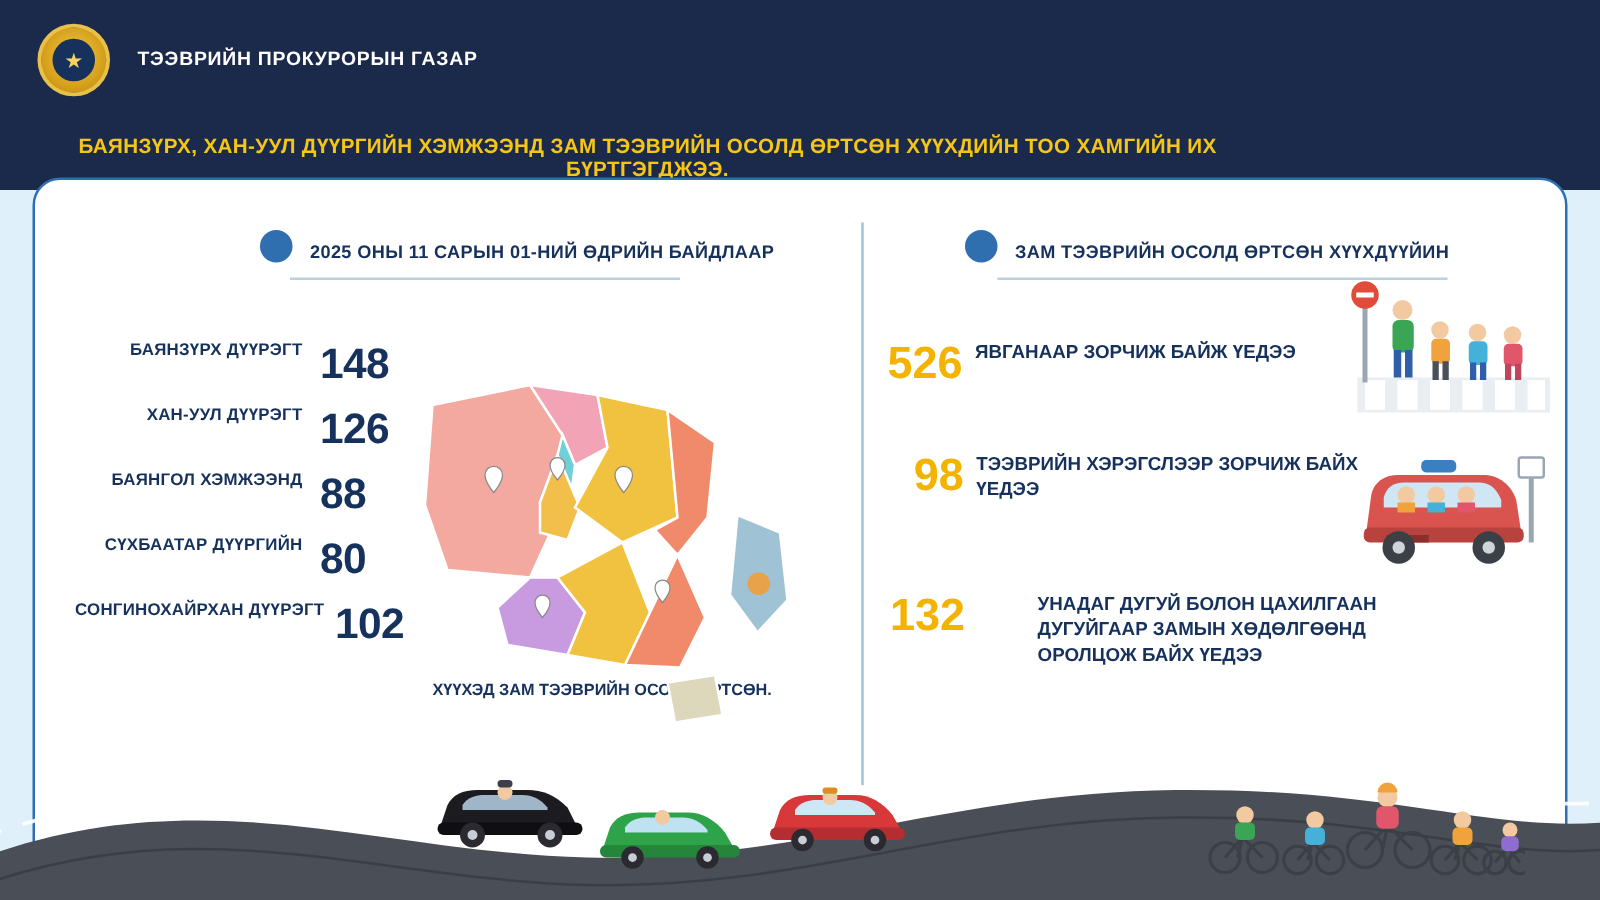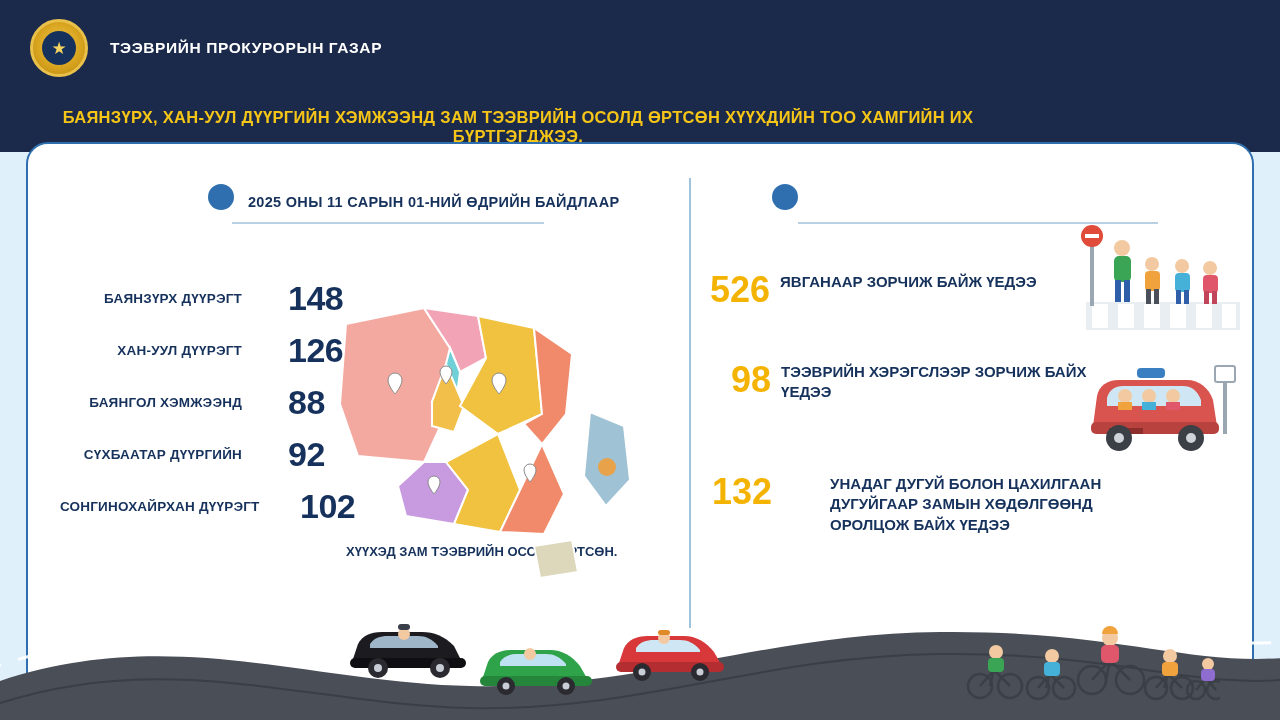--- a/index.html
+++ b/index.html
@@ -101,23 +101,22 @@
   #rule-left { left: 204px; top: 78px; width: 312px; }
   #head-right { left: 744px; top: 40px; }
   #rule-right { left: 770px; top: 78px; width: 360px; }
 
   
   .district-list {
     position: absolute; left: 32px; top: 128px;
     width: 300px;
   }
   .d-row {
-    display: flex; align-items: center;
+    display: flex; align-items: flex-start;
     height: 52px;
-    gap: 32px;
   }
   .d-name {
     color: #16325c;
     font-size: 13.5px;
     font-weight: bold;
     letter-spacing: 0.2px;
     width: 196px;
     text-align: right;
     padding-right: 14px;
     white-space: nowrap;
@@ -198,39 +197,40 @@
     <div class="divider"></div>
 
     <div class="sec-head" id="head-left">
       <div class="sec-dot"></div>
       <div class="sec-text">2025 ОНЫ 11 САРЫН 01-НИЙ ӨДРИЙН БАЙДЛААР</div>
     </div>
     <div class="sec-rule" id="rule-left"></div>
 
     <div class="sec-head" id="head-right">
       <div class="sec-dot"></div>
+      <div class="sec-text">ЗАМ ТЭЭВРИЙН ОСОЛД ӨРТСӨН ХҮҮХДҮҮЙИН</div>
     </div>
     <div class="sec-rule" id="rule-right"></div>
 
     <div class="district-list">
       <div class="d-row">
         <div class="d-name">БАЯНЗҮРХ ДҮҮРЭГТ</div>
         <div class="d-val">148</div>
       </div>
       <div class="d-row">
         <div class="d-name">ХАН-УУЛ ДҮҮРЭГТ</div>
         <div class="d-val">126</div>
       </div>
       <div class="d-row">
         <div class="d-name">БАЯНГОЛ ХЭМЖЭЭНД</div>
         <div class="d-val">88</div>
       </div>
       <div class="d-row">
         <div class="d-name">СҮХБААТАР ДҮҮРГИЙН</div>
-        <div class="d-val">92</div>
+        <div class="d-val">80</div>
       </div>
       <div class="d-row last">
         <div class="d-name">СОНГИНОХАЙРХАН ДҮҮРЭГТ</div>
         <div class="d-val">102</div>
       </div>
     </div>
     <div class="tail-note">ХҮҮХЭД ЗАМ ТЭЭВРИЙН ОСОЛД ӨРТСӨН.</div>
 
     <div class="map-wrap">
       <svg width="340" height="330" viewBox="0 0 340 330">

